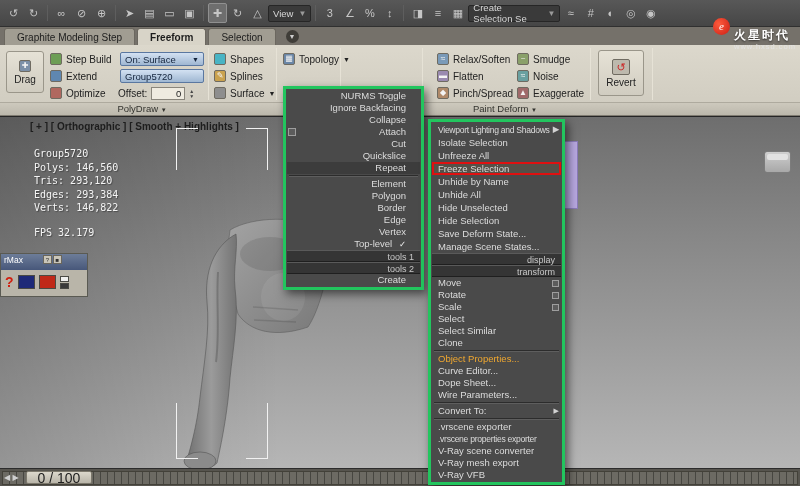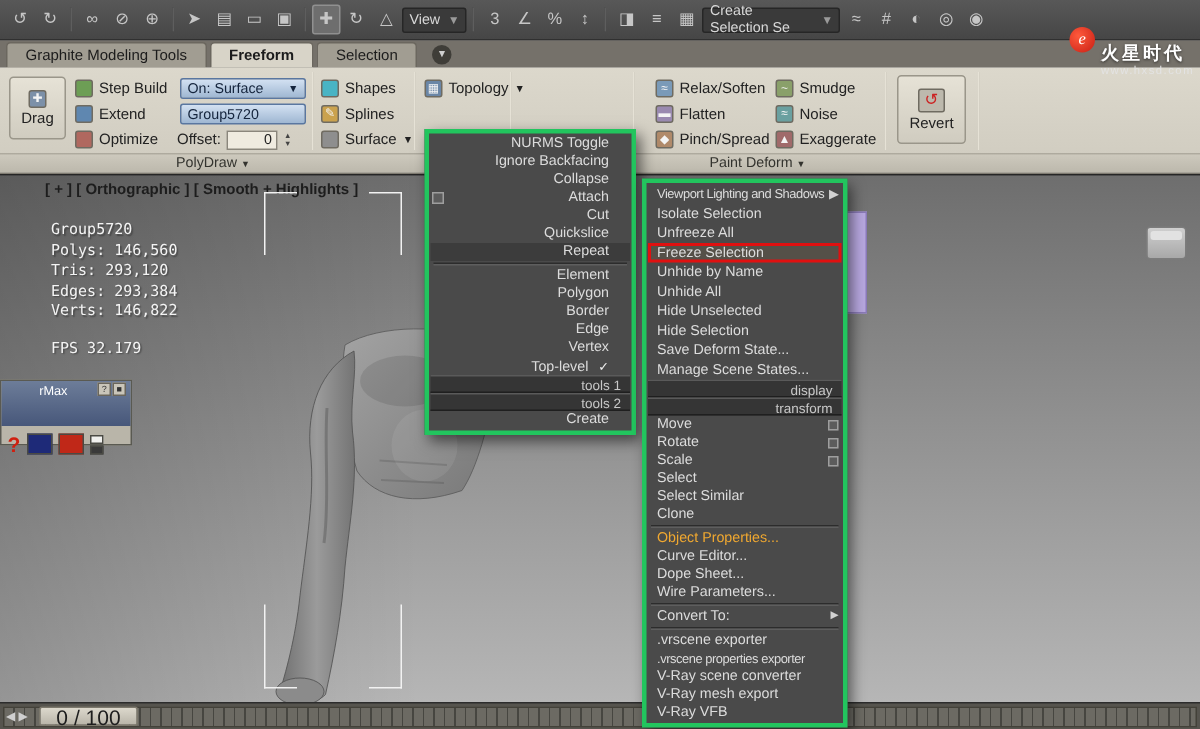--- a/index.html
+++ b/index.html
@@ -74,22 +74,22 @@
   .purplebar { position:absolute; left:562px; top:24px; width:16px; height:68px;
     background:#b7a7df; border:1px solid #8a7ab8; }
   .scenebox { position:absolute; left:764px; top:34px; width:27px; height:22px;
     background:linear-gradient(#cfcfcf,#a8a8a8); border:1px solid #7c7c7c; border-radius:3px; }
   .scenebox:before { content:""; position:absolute; left:2px; top:2px; right:2px; height:6px;
     background:#e2e2e2; border-radius:2px; }
 
   
   .palette { position:absolute; left:0; top:136px; width:88px; height:44px;
     background:#b9b5a9; border:1px solid #5a5a52; }
-  .pal-title { height:30px; background:linear-gradient(#6d7d99,#47577a); color:#fff;
-    font-size:8.5px; line-height:12px; padding:0 3px; display:flex; justify-content:flex-end;gap:20px; }
+  .pal-title { height:16px; background:linear-gradient(#6d7d99,#47577a); color:#fff;
+    font-size:8.5px; line-height:12px; padding:0 3px; display:flex; justify-content:flex-start;gap:20px; }
   .pal-btns { display:flex; gap:1px; }
   .pal-btn { width:9px; height:9px; margin-top:1px; background:#c9c5b9; border:1px solid #6a665c;
     font-size:6px; line-height:8px; text-align:center; color:#333; }
   .pal-body { display:flex; align-items:center; gap:4px; padding:4px 4px; }
   .qmark { color:#d02010; font-weight:bold; font-size:14px; }
   .sw { width:17px; height:14px; border:1px solid #4a4a44; }
   .sw.navy { background:#1e2a78; } .sw.red { background:#c02818; }
   .swcol { display:flex; flex-direction:column; gap:1px; }
   .sw.mini { width:9px; height:6px; } .sw.white { background:#f0f0ee; } .sw.dark { background:#3a3a3a; }
 
@@ -171,21 +171,21 @@
 
   <div class="watermark">
     <div class="wm-logo">e</div>
     <div class="wm-txt">
       <div class="wm-brand">火星时代</div>
       <div class="wm-url">www.hxsd.com</div>
     </div>
   </div>
 
   <div class="tabrow">
-    <div class="tab">Graphite Modeling Tools</div>
+    <div class="tab">Graphite Modeling Step</div>
     <div class="tab active">Freeform</div>
     <div class="tab">Selection</div>
     <div class="ribtoggle">▼</div>
   </div>
 
   <div class="ribbon">
     <div class="bigbtn" style="left:6px;top:6px;width:38px;height:42px">
       <span class="ic12" style="background:#7c90a8">✚</span>
       <span>Drag</span>
     </div>

